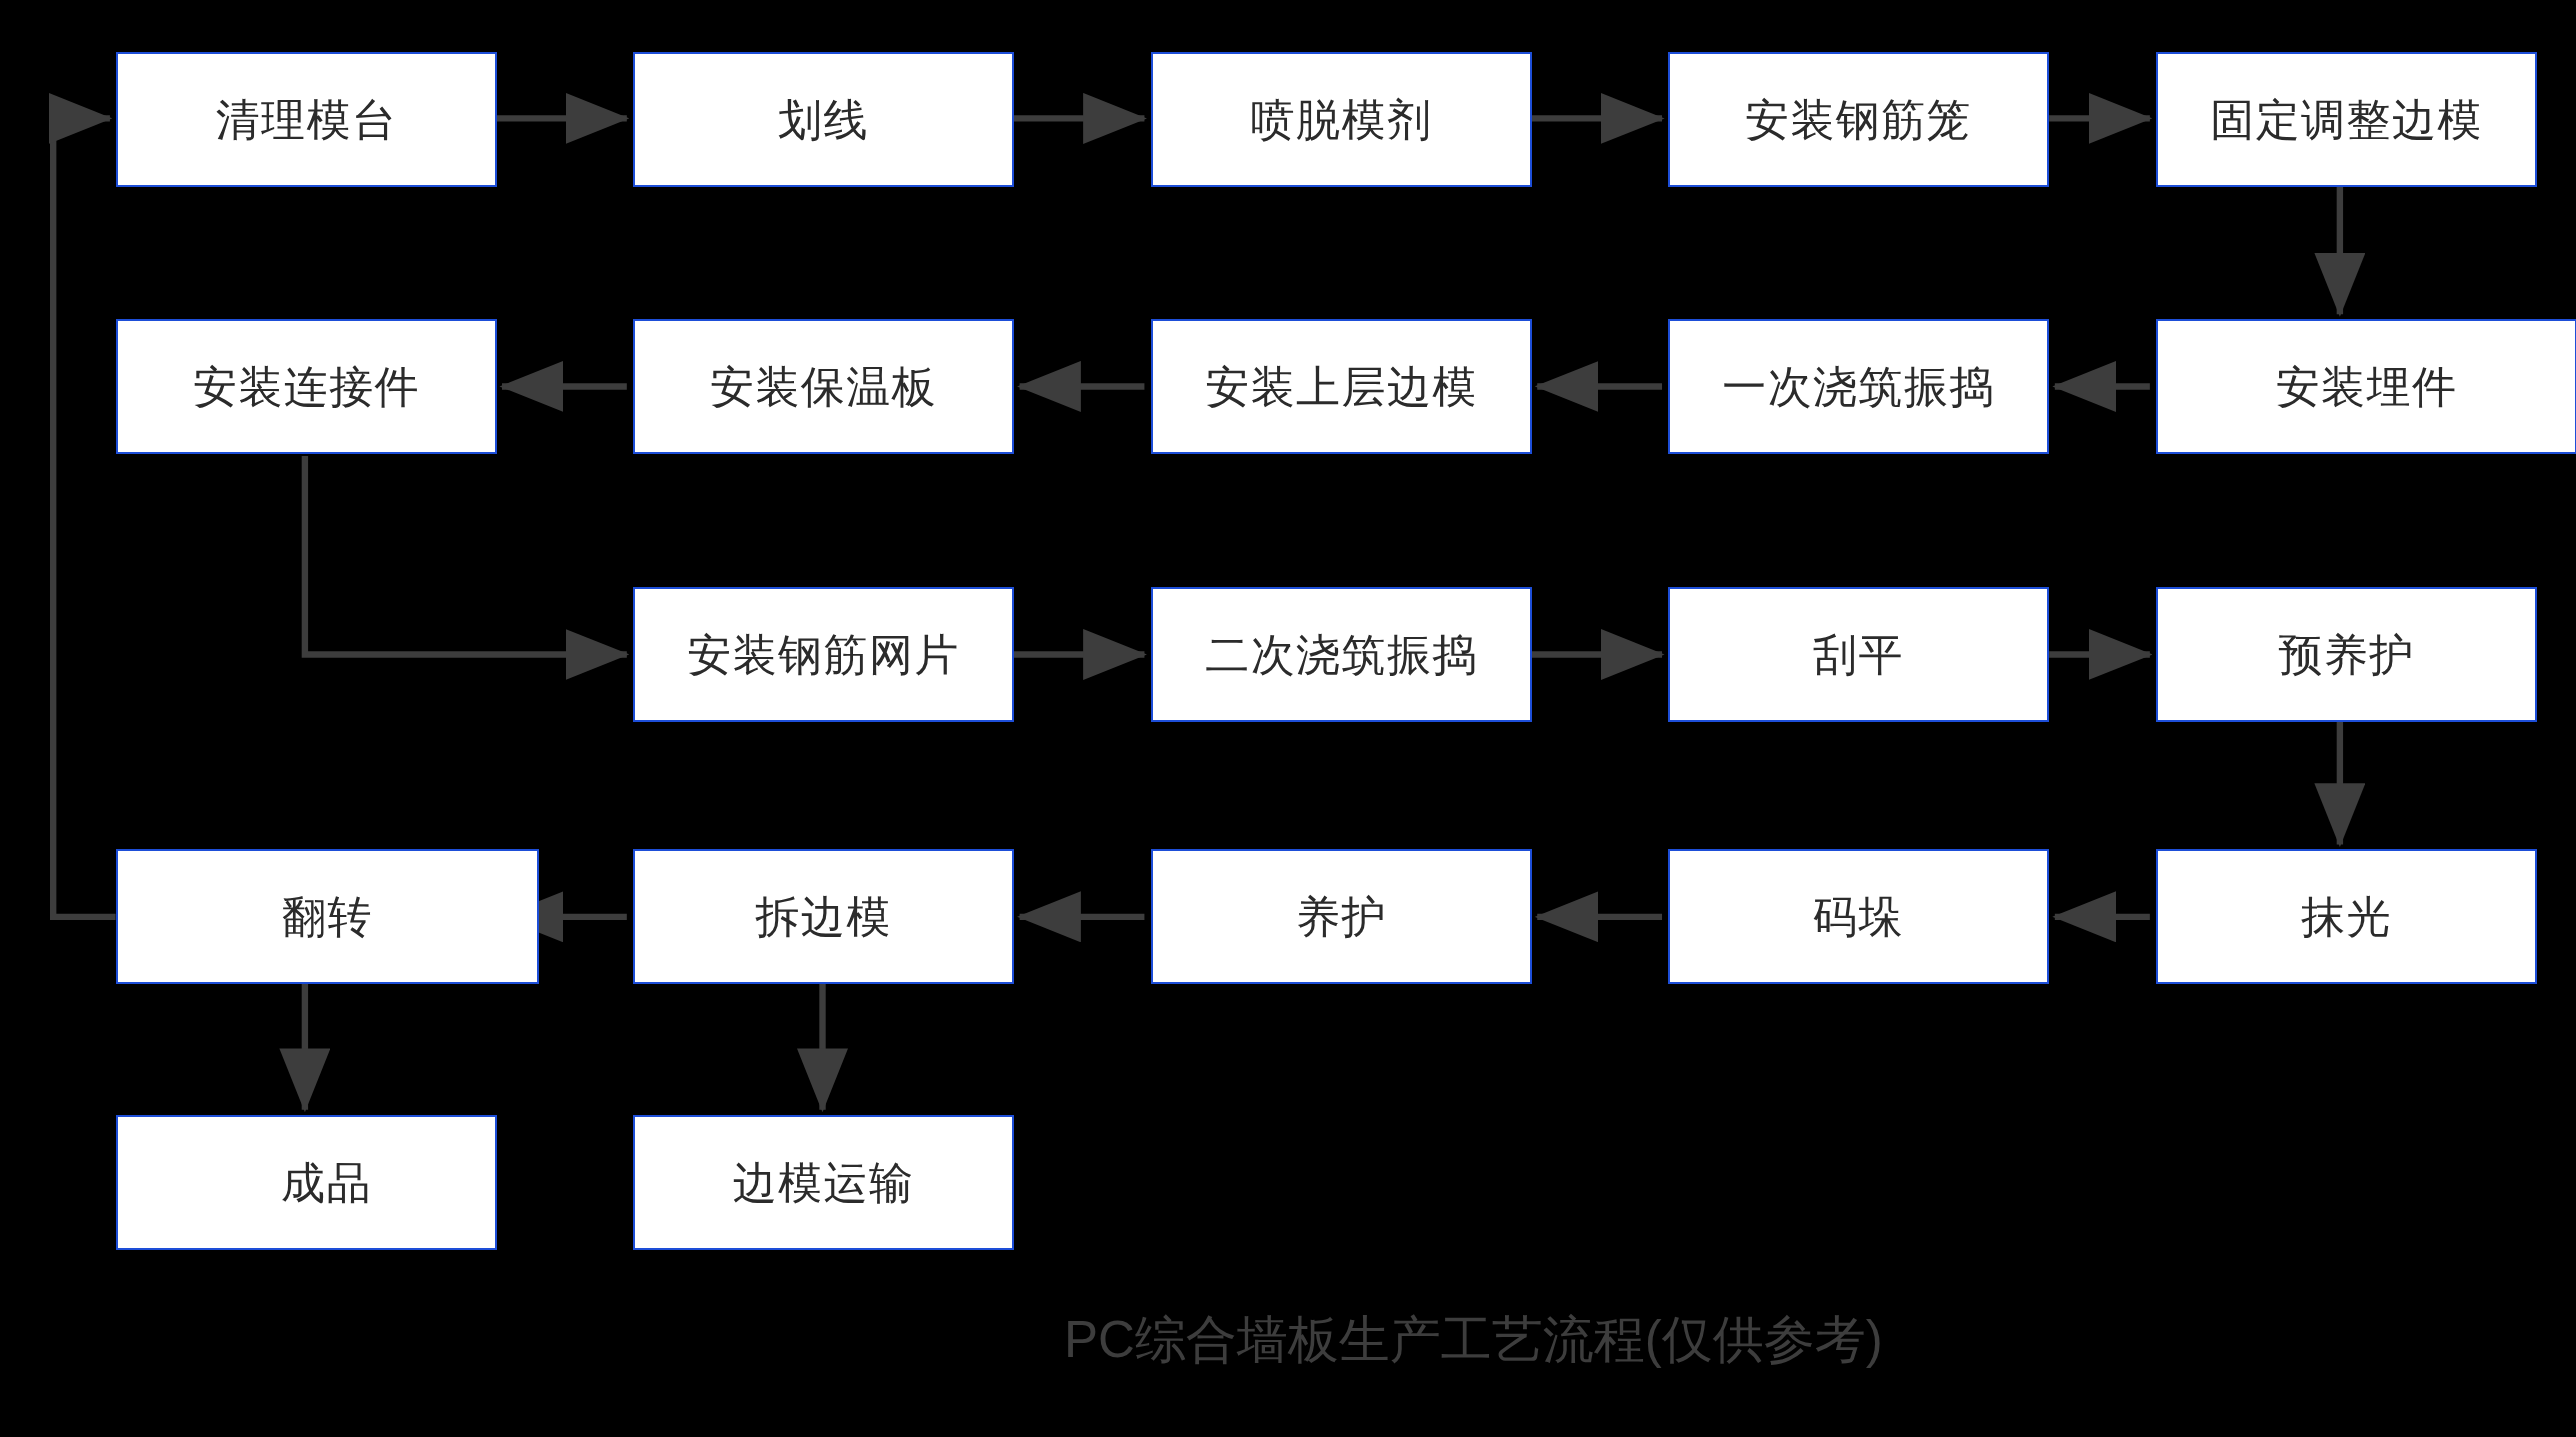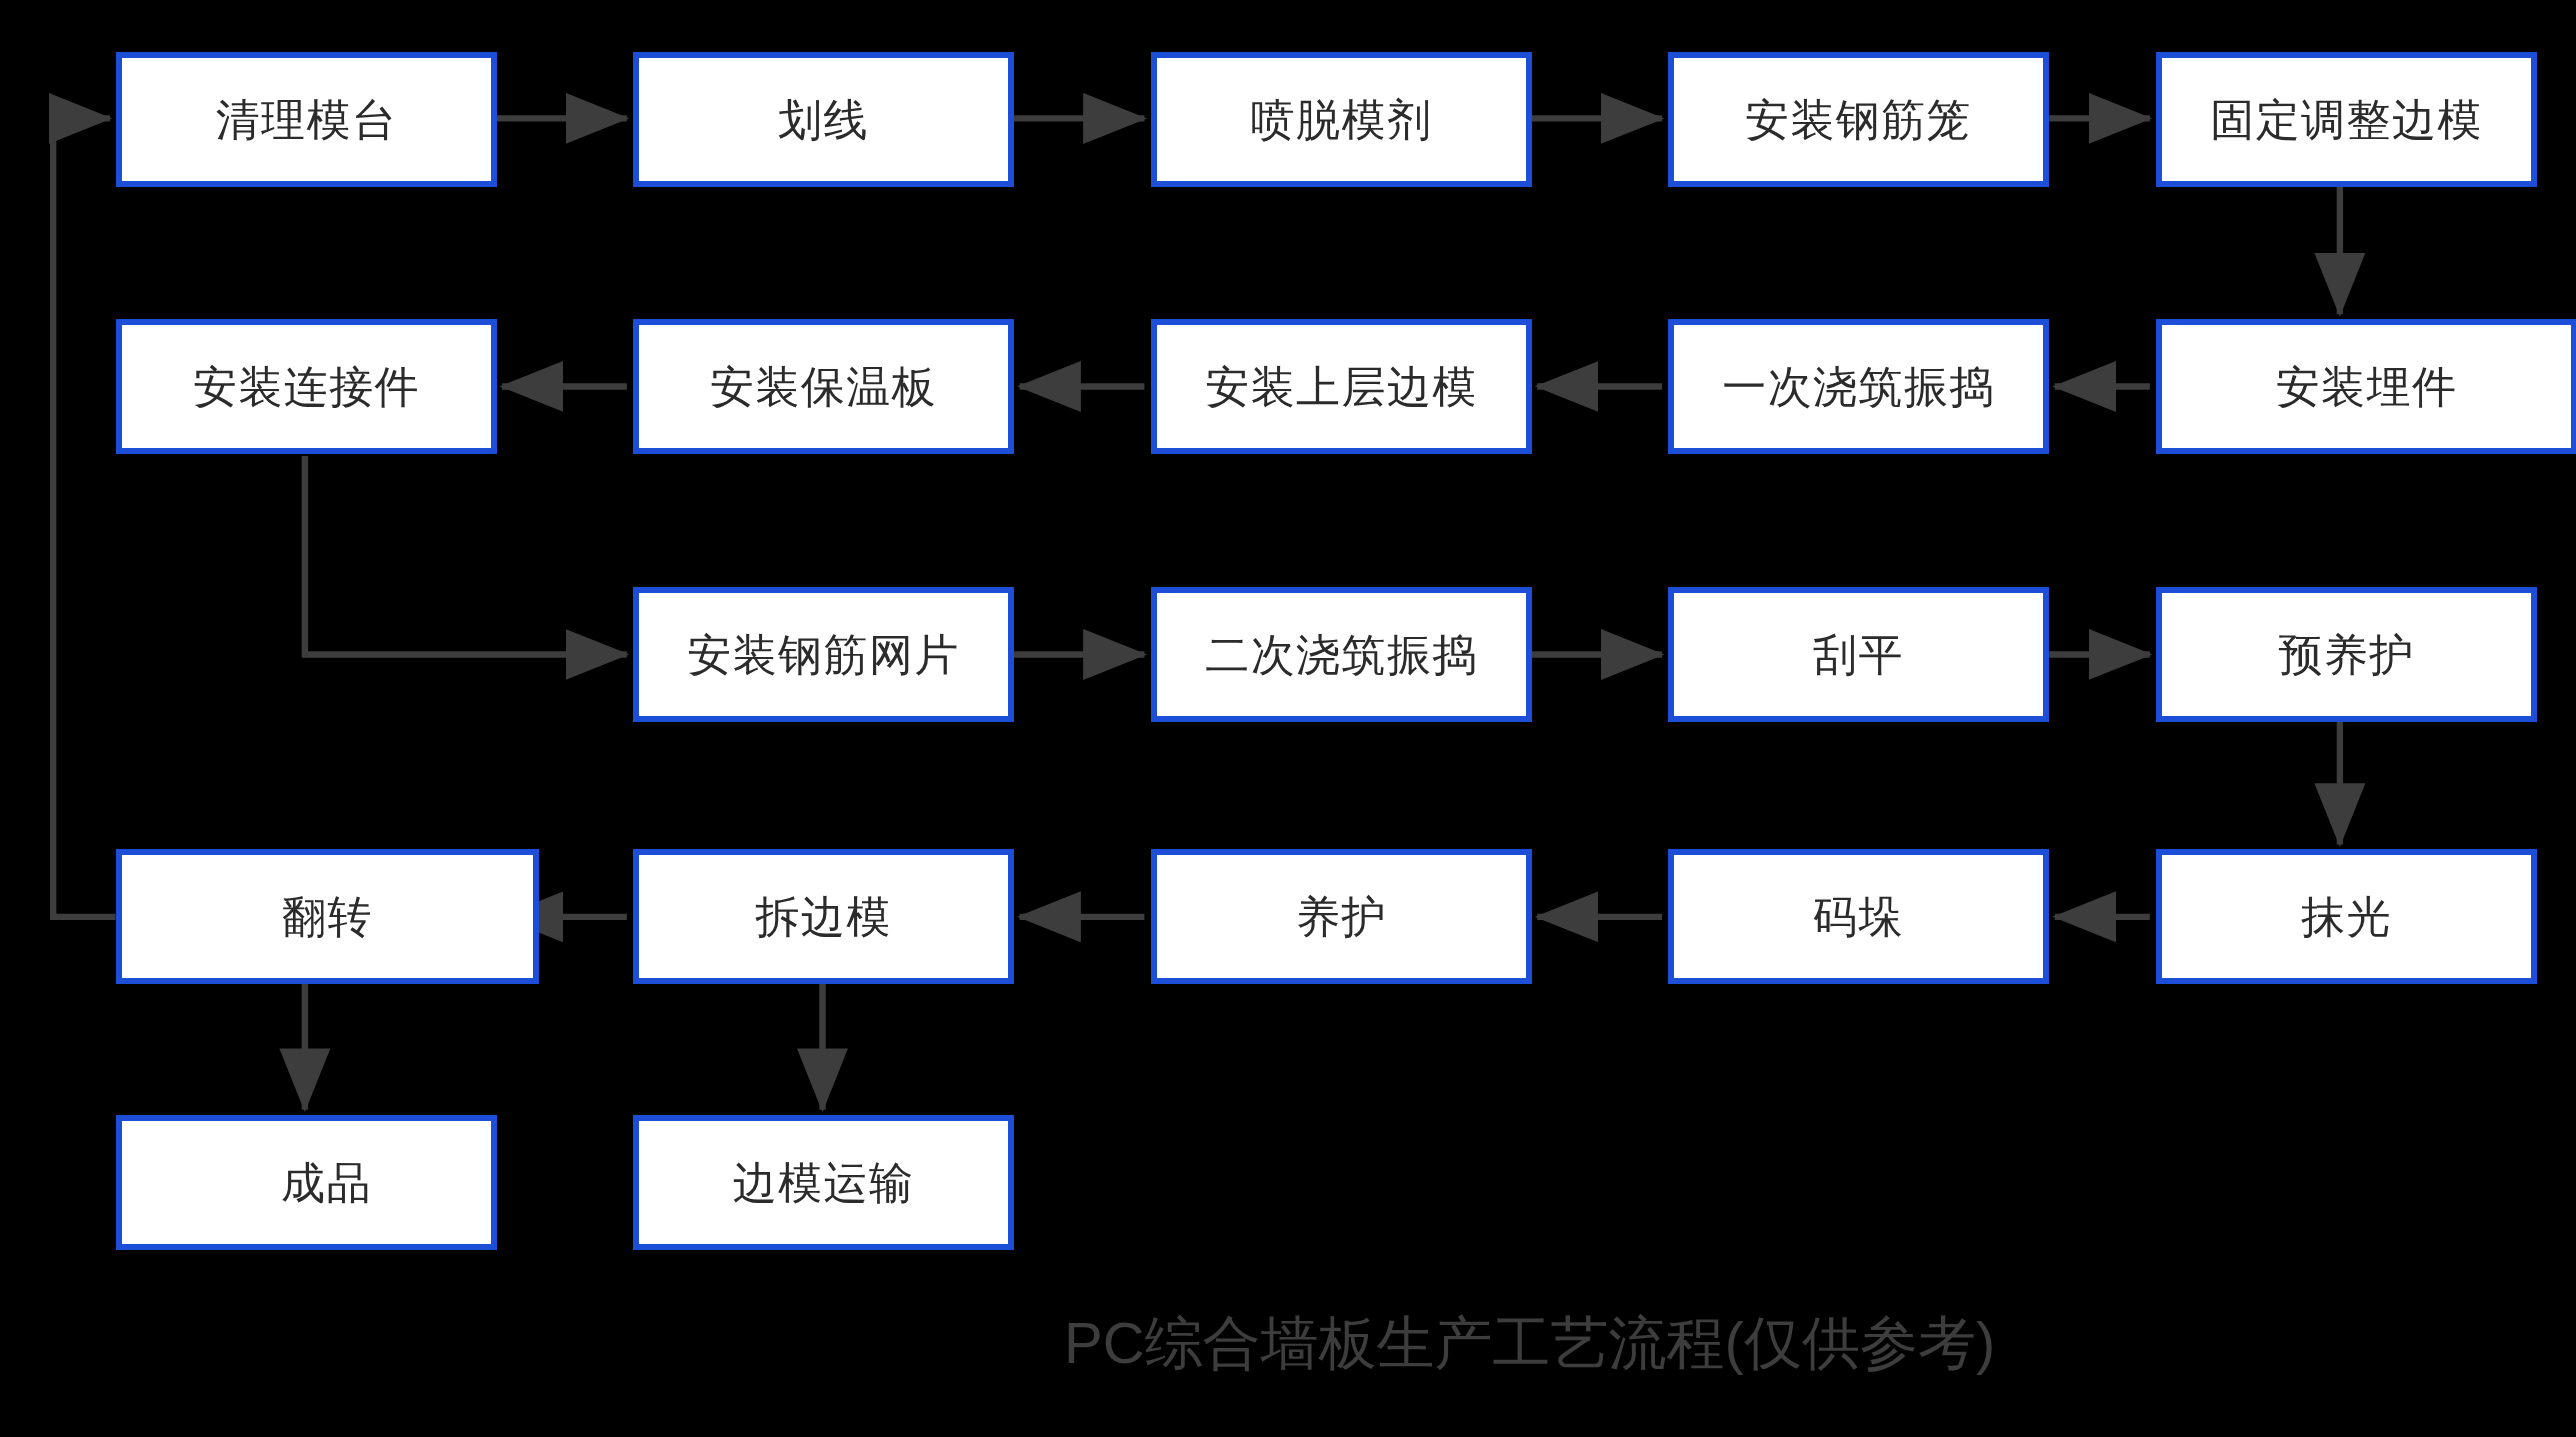--- a/index.html
+++ b/index.html
@@ -14,21 +14,21 @@
     position: relative;
     width: 2576px;
     height: 1438px;
     background: #000000;
     overflow: hidden;
   }
   .node {
     position: absolute;
     box-sizing: border-box;
     background: #ffffff;
-    border: 6px solid #1d4ed8;
+    border: 2px solid #1d4ed8;
     display: flex;
     align-items: center;
     justify-content: center;
     color: #2b2b2b;
     font-size: 44px;
     line-height: 1;
     letter-spacing: 1.4px;
     white-space: nowrap;
   }
   .node-label {
@@ -38,21 +38,21 @@
     position: absolute;
     left: 0;
     top: 0;
     width: 2576px;
     height: 1438px;
     pointer-events: none;
   }
   .diagram-title {
     position: absolute;
     color: #3d3d3d;
-    font-size: 58px;
+    font-size: 51px;
     line-height: 1;
     white-space: nowrap;
   }
 </style>
 </head>
 <body>
 
 <div id="canvas">
 
   <svg id="edges" viewBox="0 0 3633 2028" xmlns="http://www.w3.org/2000/svg">

